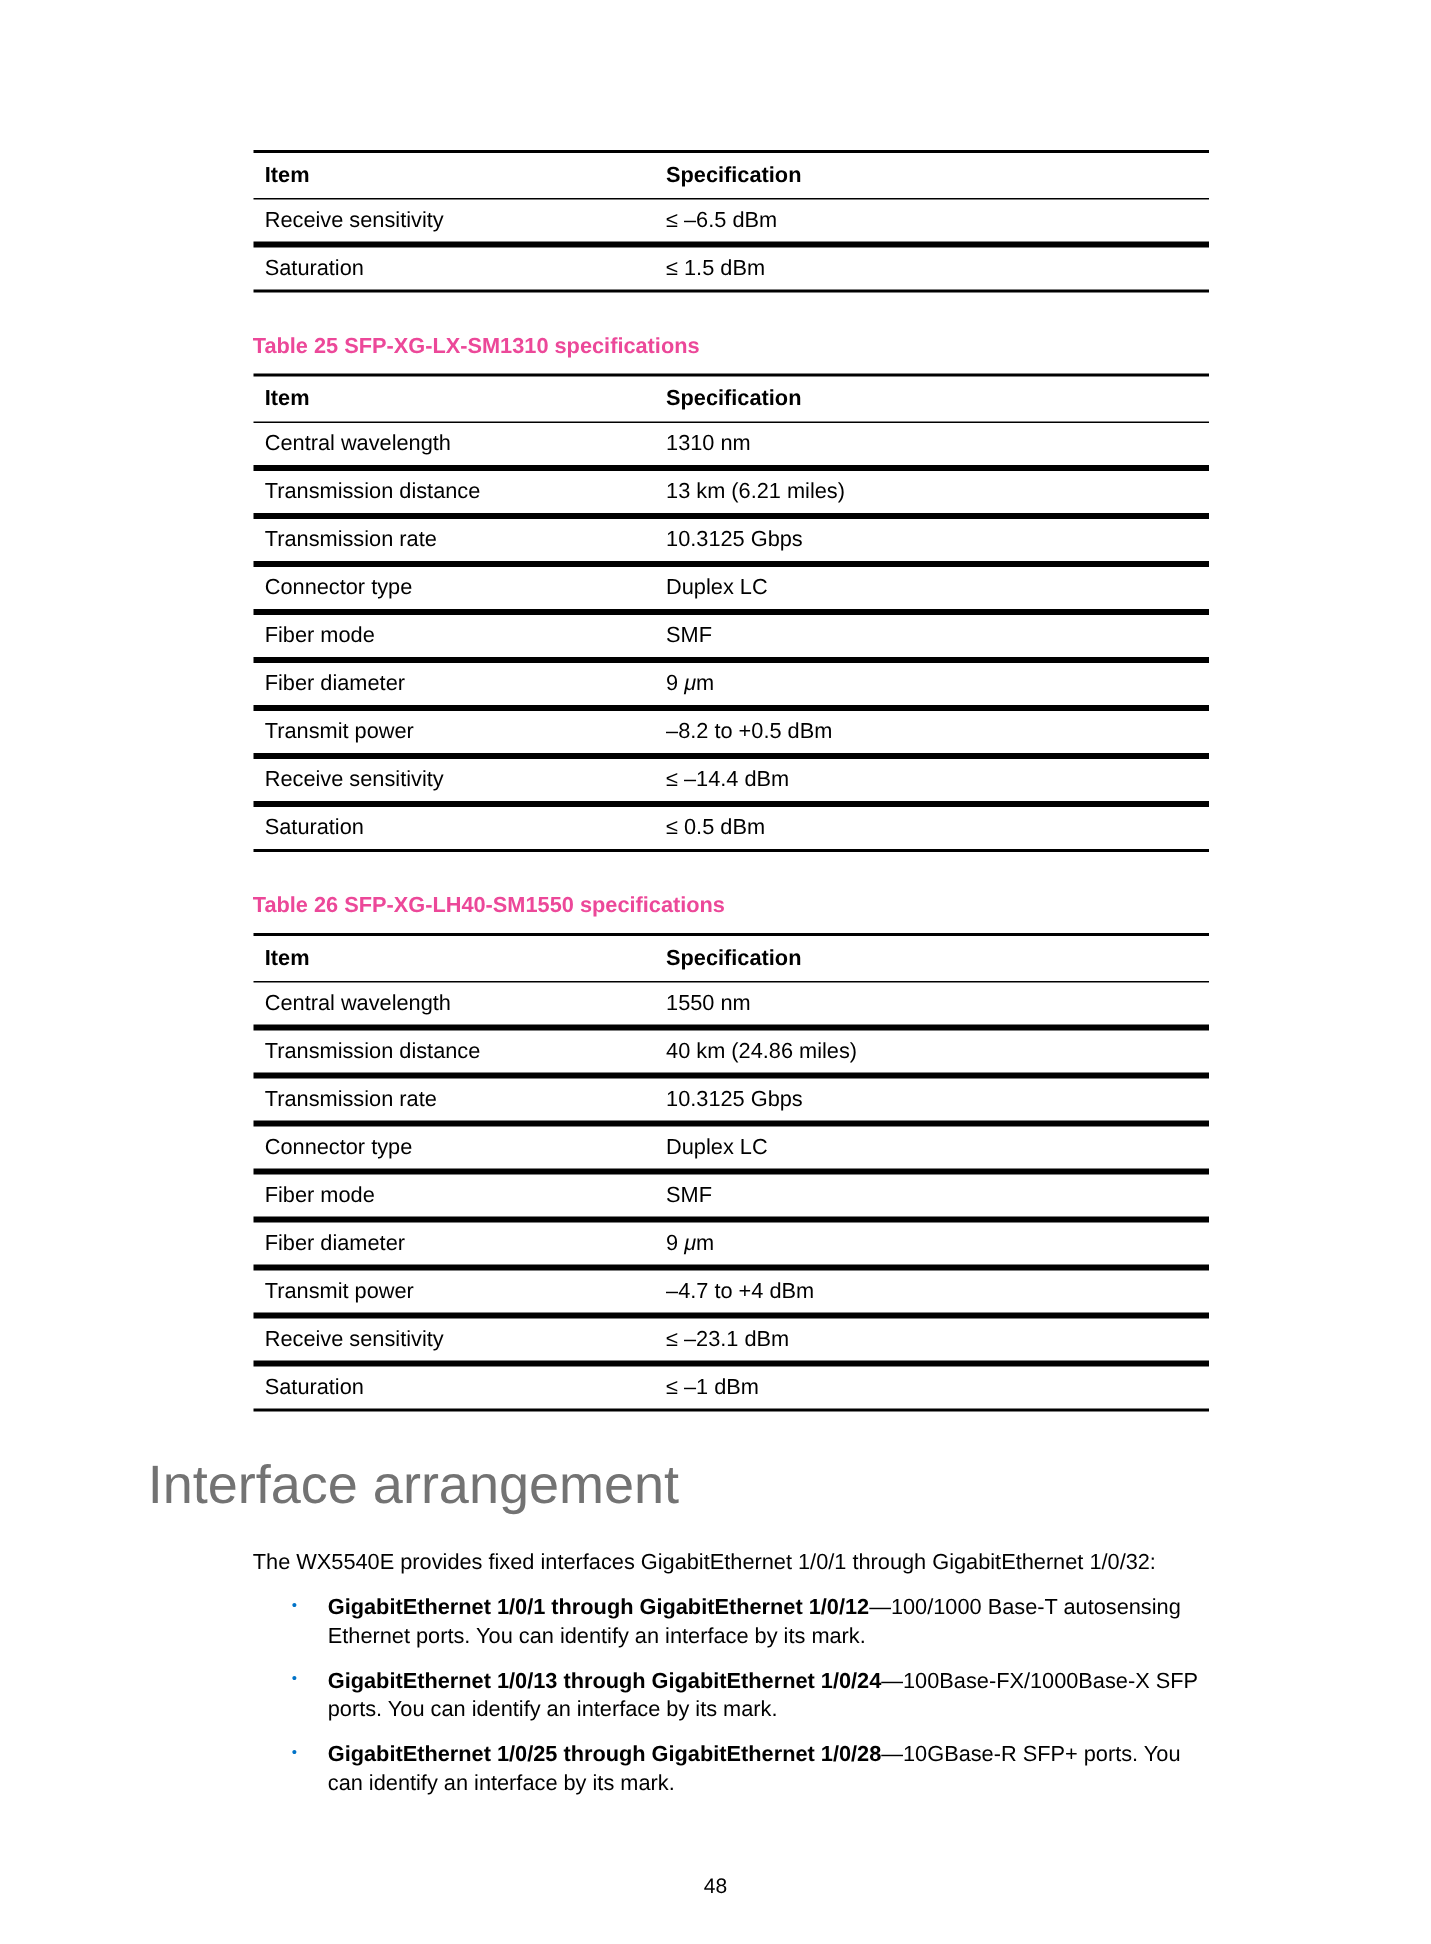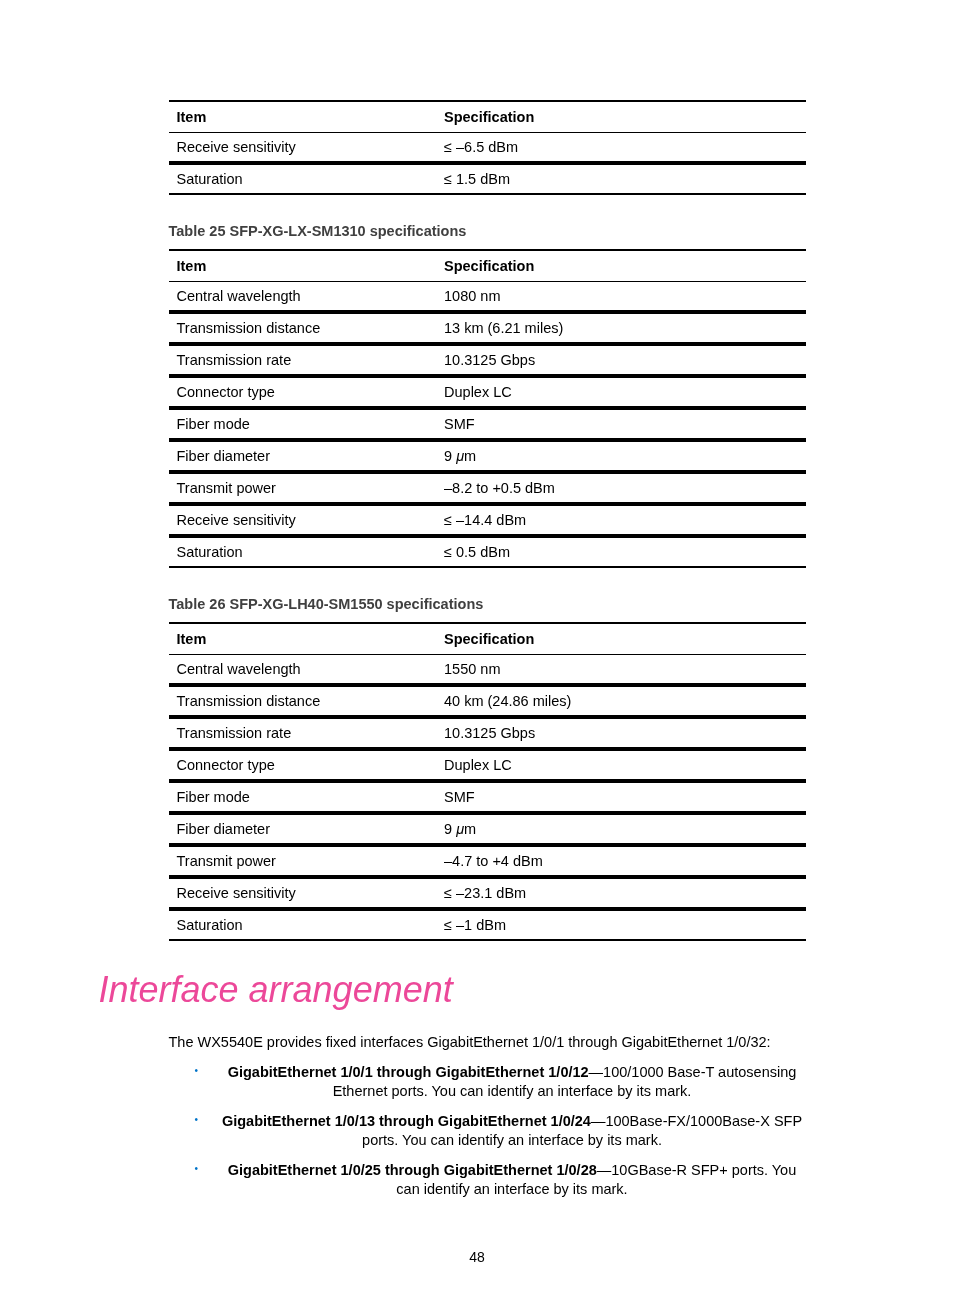--- a/index.html
+++ b/index.html
@@ -34,45 +34,43 @@
   table.spec td {
     padding: 6px 6px 6px 8px;
     border-bottom: 4px solid #000000;
   }
   table.spec tr:last-child td {
     border-bottom: none;
   }
   .col-item { width: 42%; }
   .col-spec { width: 58%; }
   .caption {
-    color: #404040;
+    color: #ec4899;
     font-weight: bold;
     font-size: 14.5px;
     margin: 0 0 10px 0;
   }
   h1.section {
-    color: #ec4899;
+    color: #737373;
     font-weight: normal;
     font-family: Arial, Helvetica, sans-serif;
     font-size: 36px;
     margin: 12px 0 22px -70px;
-    font-style: italic;
   }
   p.body {
     font-size: 14.5px;
     margin: 0 0 10px 0;
     line-height: 1.35;
   }
   ul.bullets {
     list-style: none;
     padding: 0;
     margin: 0 0 0 22px;
     font-size: 14.5px;
     line-height: 1.35;
-    text-align: center;
   }
   ul.bullets li {
     position: relative;
     padding-left: 28px;
     margin-bottom: 10px;
   }
   ul.bullets li::before {
     content: "•";
     position: absolute;
     left: 4px;
@@ -118,21 +116,21 @@
   <table class="spec">
     <thead>
       <tr>
         <th class="col-item">Item</th>
         <th class="col-spec">Specification</th>
       </tr>
     </thead>
     <tbody>
       <tr>
           <td>Central wavelength</td>
-          <td>1080 nm</td>
+          <td>1310 nm</td>
         </tr>
       <tr>
           <td>Transmission distance</td>
           <td>13 km (6.21 miles)</td>
         </tr>
       <tr>
           <td>Transmission rate</td>
           <td>10.3125 Gbps</td>
         </tr>
       <tr>

